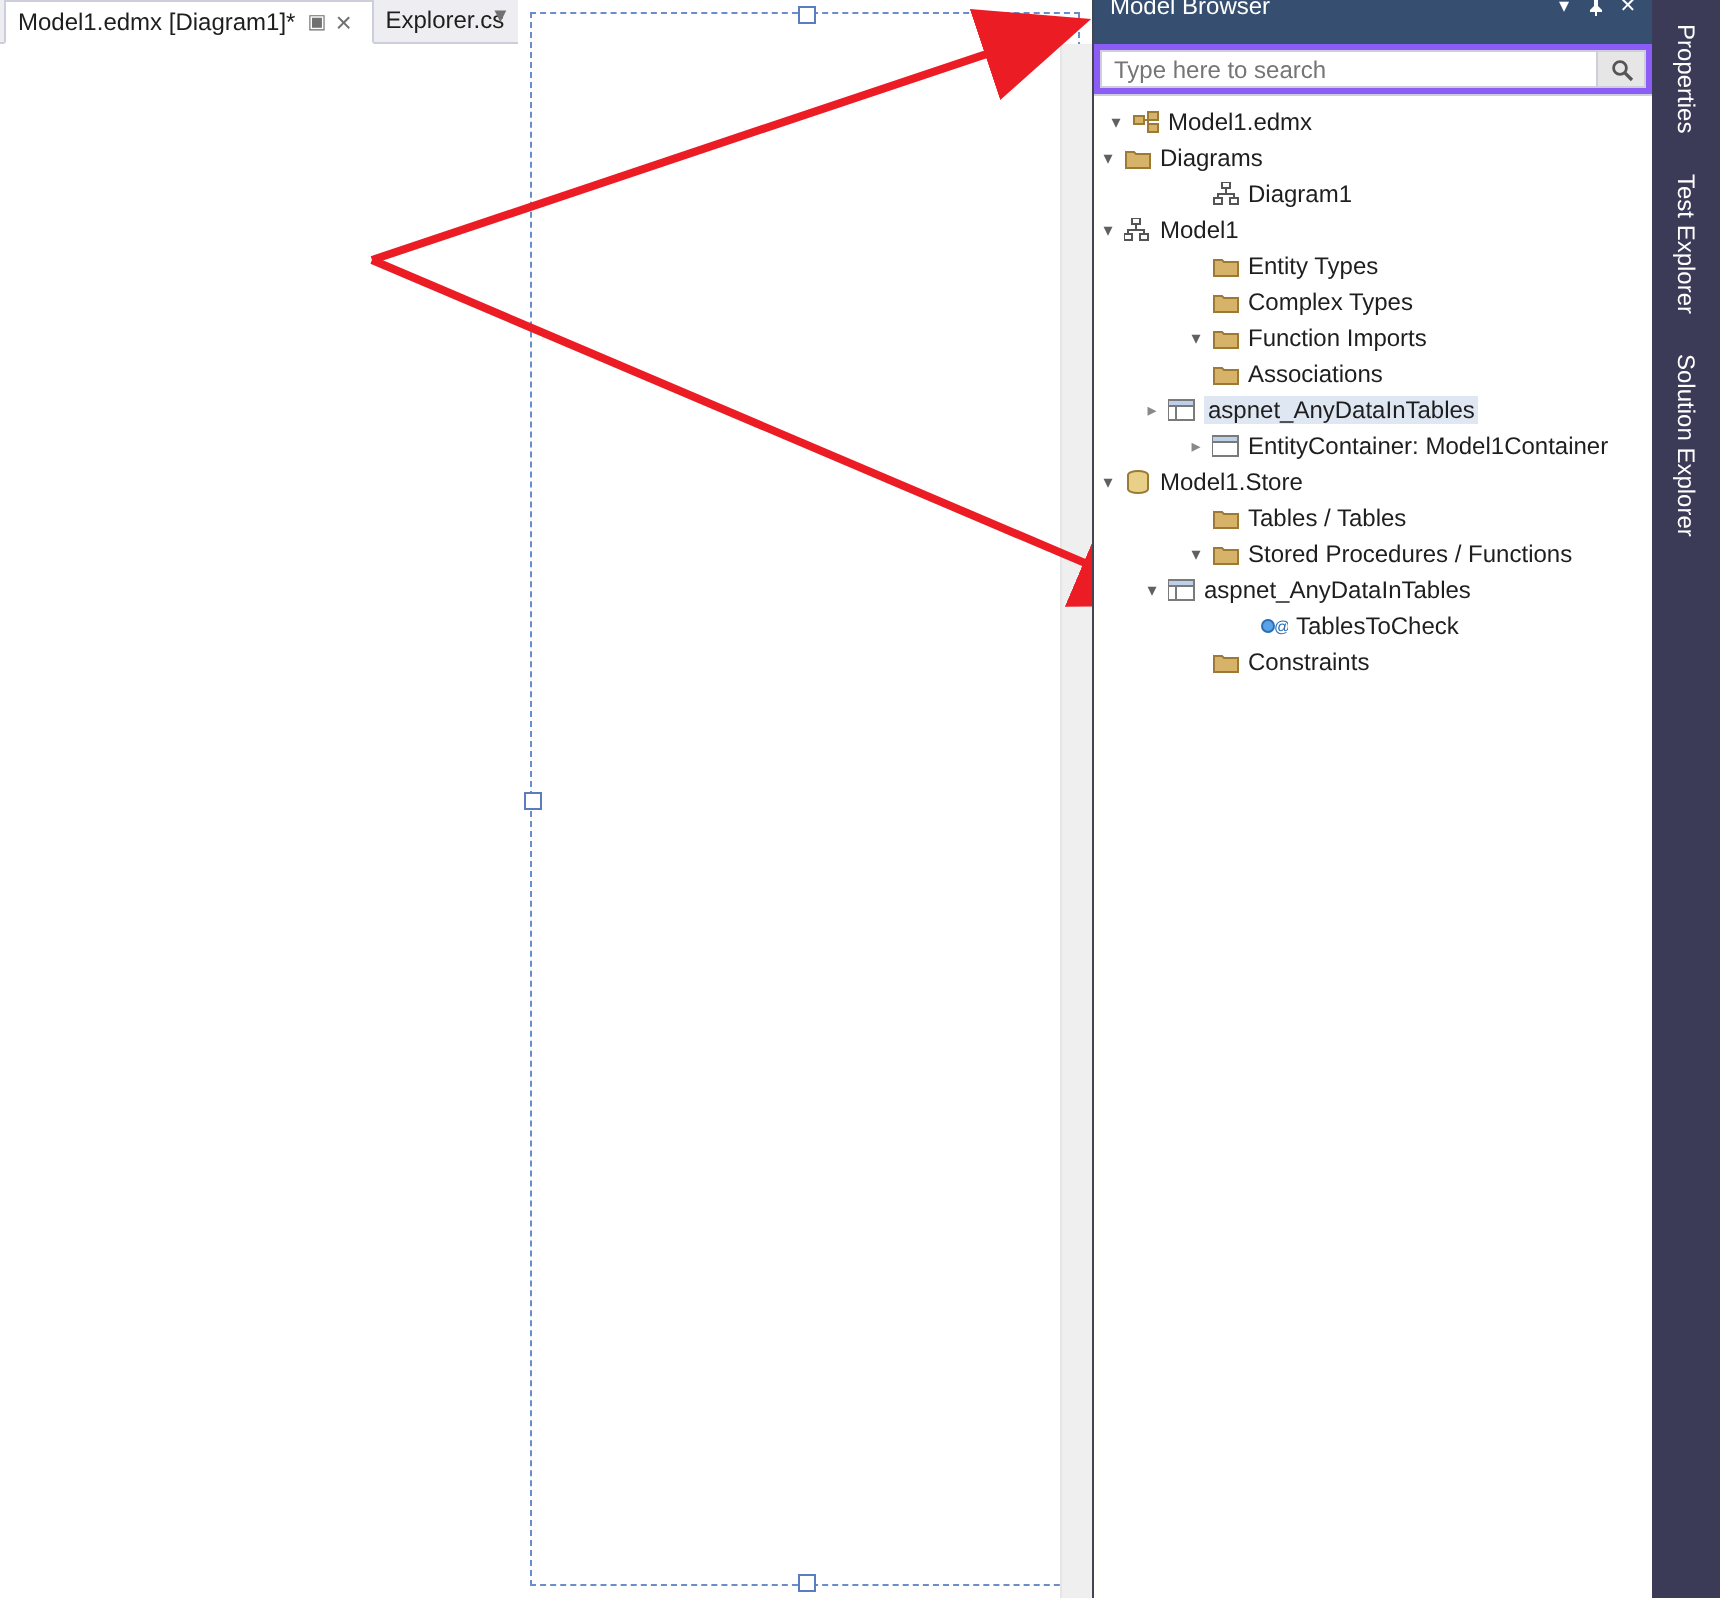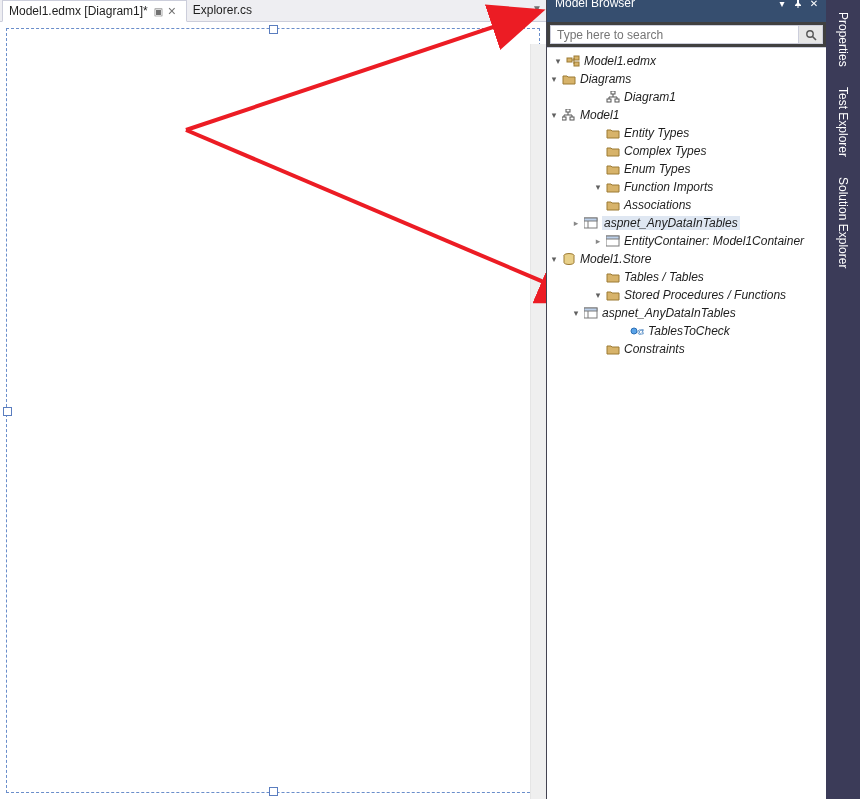--- a/index.html
+++ b/index.html
@@ -1,21 +1,21 @@
 <!DOCTYPE html>
 <html><head>
 <meta charset="utf-8">
 <style>
   * { box-sizing: border-box; }
   html, body { margin:0; padding:0; width:860px; height:799px; font-family:"Segoe UI",Arial,sans-serif; font-size:12px; color:#1e1e1e; background:#fff; overflow:hidden; }
 
   .app { position:relative; width:860px; height:799px; display:flex; }
 
   
-  .editor { position:relative; width:546px; height:799px; display:flex; flex-direction:column; }
+  .editor { position:relative; width:546px; height:799px; display:flex; flex-direction:row; }
   .tabbar { height:22px; background:#eeeef2; border-bottom:1px solid #cccedb; display:flex; align-items:flex-end; padding-left:2px; position:relative; }
   .tab { height:22px; display:flex; align-items:center; padding:0 6px; font-size:12px; cursor:pointer; white-space:nowrap; border-right:1px solid transparent; }
   .tab.active { background:#fff; border:1px solid #cccedb; border-bottom:1px solid #fff; margin-bottom:-1px; }
   .tab .pin { width:10px; display:inline-block; margin-left:6px; color:#717171; font-size:10px; }
   .tab .close { width:12px; display:inline-block; margin-left:4px; color:#717171; font-size:14px; line-height:12px; font-family:Arial;}
   .tabbar .dropdown { position:absolute; right:4px; top:3px; color:#717171; font-size:10px; cursor:pointer; }
 
   .design-surface { flex:1; position:relative; background:#fff; }
   
   .dashed-frame { position:absolute; top:6px; left:6px; right:6px; bottom:6px; border:1px dashed #6a8ecb; }
@@ -28,33 +28,33 @@
   .vertical-scroll-stub { position:absolute; top:22px; right:0; bottom:0; width:16px; background:#efefef; border-left:1px solid #e5e5e5; }
 
   
   .arrows { position:absolute; left:0; top:0; width:546px; height:799px; pointer-events:none; z-index:50; }
 
   
   .browser-panel { width:280px; height:799px; display:flex; flex-direction:column; border-left:1px solid #434351; }
   .panel-title { height:22px; background:#364E6F; color:#fff; display:flex; align-items:center; padding:0 4px 16px 8px; font-size:12px; position:relative;}
   .panel-title .spacer { flex:1; }
   .panel-title .tbtn { width:16px; height:16px; display:flex; align-items:center; justify-content:center; cursor:pointer; color:#fff; font-size:10px; }
-  .searchbar { height:26px; display:flex; align-items:stretch; padding:3px; background:#404040; border-bottom:1px solid #cccedb; }
+  .searchbar { height:26px; display:flex; align-items:stretch; padding:3px; background:#8b5cf6; border-bottom:1px solid #cccedb; }
   .searchbar input { flex:1; border:1px solid #cccedb; padding:2px 6px; font-size:12px; outline:none; }
   .searchbar .go { width:24px; border:1px solid #cccedb; border-left:none; background:#e6e6e6; display:flex; align-items:center; justify-content:center; color:#555; cursor:pointer; }
 
   .tree { flex:1; overflow:auto; background:#fff; padding:4px 0; }
   .row { display:flex; align-items:center; height:18px; padding-right:4px; white-space:nowrap; cursor:default; }
   .caret { width:14px; display:inline-flex; justify-content:center; color:#606060; font-size:9px; cursor:pointer; }
   .caret.blank { visibility:hidden; }
   .caret.down::before { content:"▾"; }
   .caret.right::before { content:"▸"; color:#888; }
   .ico { width:16px; height:14px; display:inline-flex; align-items:center; justify-content:center; margin-right:3px; }
   .ico svg { display:block; }
-  .lbl { font-size:12px; color:#1e1e1e;font-style:italic; }
+  .lbl { font-size:12px; color:#1e1e1e; }
   .lbl.sel { background:#dfe7f2; padding:0 2px; }
 
   
   .l0 { padding-left:4px; }
   .l1 { }
   .l2 { padding-left:44px; }
   .l3 { padding-left:22px; }
   .l4 { padding-left:68px; }
 
   
@@ -189,29 +189,20 @@
       <div class="row l2">
           <span class="caret blank"></span>
           <span class="ico">
             <svg class="folder-svg" viewBox="0 0 14 12">
               <path d="M1 3h4l1 1h7v7H1z" fill="#d7b36a" stroke="#9c7a33"></path>
             </svg>
           </span>
           <span class="lbl">Complex Types</span>
         </div>
       <div class="row l2">
-          <span class="caret blank"></span>
-          <span class="ico">
-            <svg class="folder-svg" viewBox="0 0 14 12">
-              <path d="M1 3h4l1 1h7v7H1z" fill="#d7b36a" stroke="#9c7a33"></path>
-            </svg>
-          </span>
-          <span class="lbl">Enum Types</span>
-        </div>
-      <div class="row l2">
         <span class="caret down"></span>
         <span class="ico">
             <svg class="folder-svg" viewBox="0 0 14 12">
               <path d="M1 3h4l1 1h7v7H1z" fill="#d7b36a" stroke="#9c7a33"></path>
             </svg>
           </span>
         <span class="lbl">Function Imports</span>
       </div>
 
       <div class="row l2">

